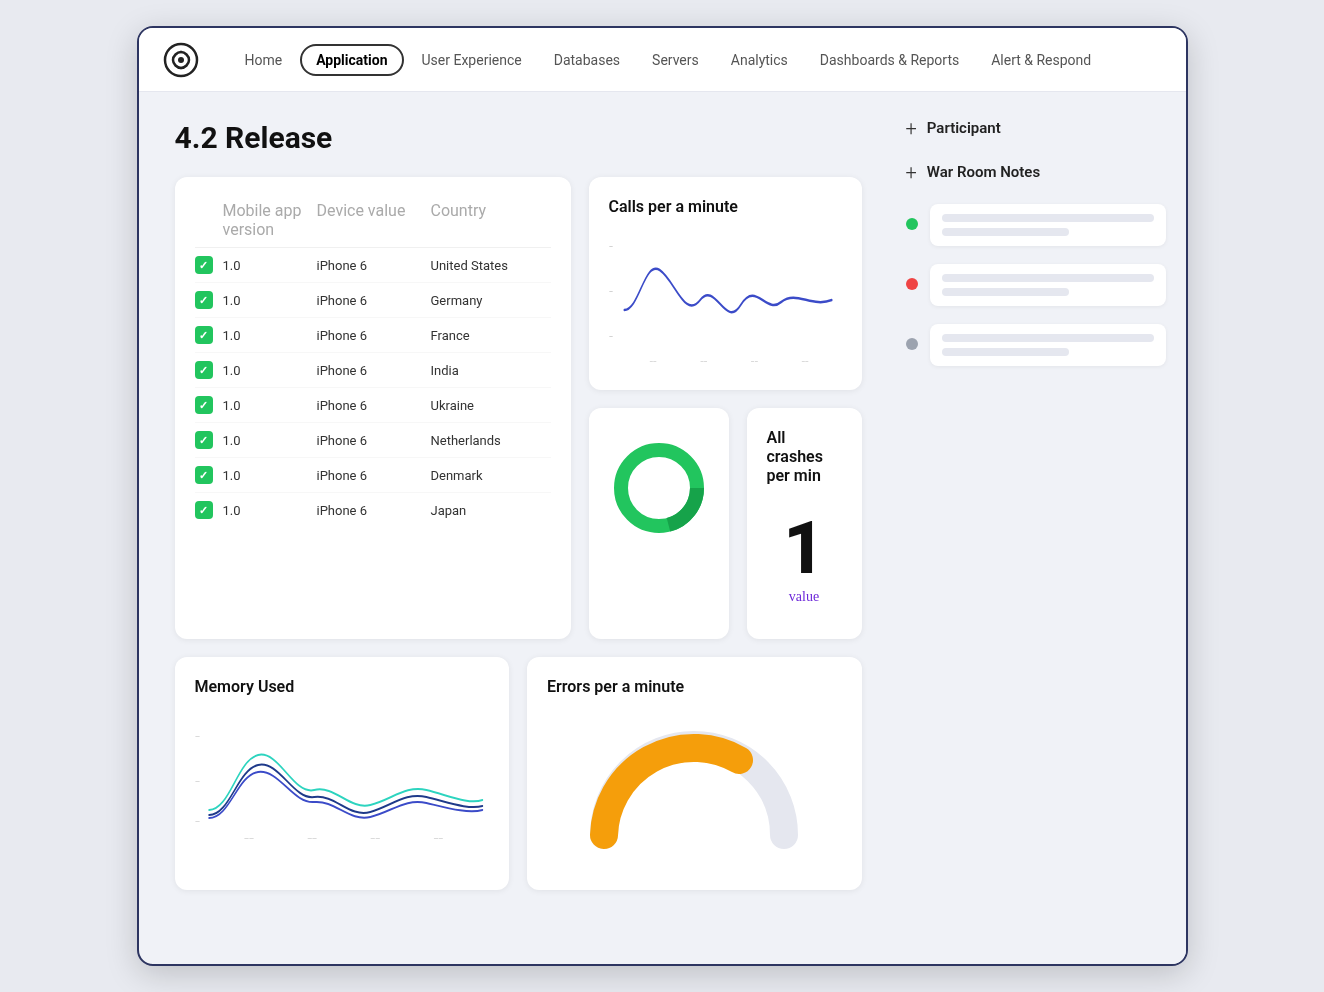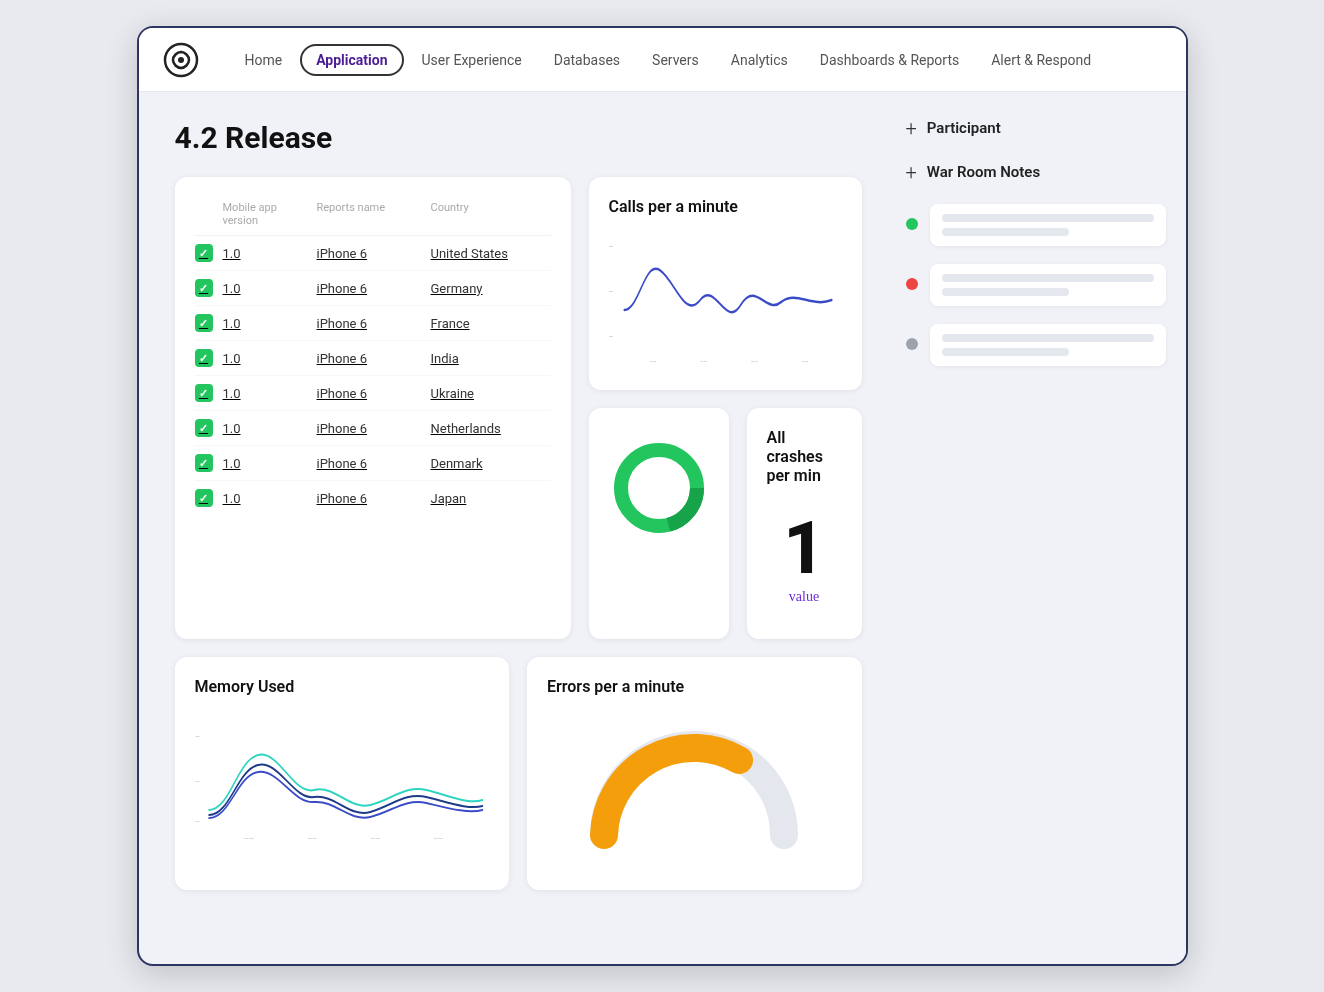--- a/index.html
+++ b/index.html
@@ -47,21 +47,21 @@
     .nav-item {
       padding: 8px 14px;
       font-size: 14px;
       color: #555;
       cursor: pointer;
       border-radius: 6px;
       white-space: nowrap;
     }
     .nav-item.active {
       font-weight: 700;
-      color: #4c1d95;
+      color: #000000;
       border: 2px solid #333;
       border-radius: 20px;
       padding: 6px 14px;
     }
     
     .main-content {
       display: flex;
       flex: 1;
       overflow: hidden;
     }
@@ -104,32 +104,31 @@
       grid-row: span 1;
     }
     .table-header-row {
       display: grid;
       grid-template-columns: 24px 90px 110px 120px;
       gap: 4px;
       padding: 4px 0 8px 0;
       border-bottom: 1px solid #f0f0f0;
     }
     .table-col-header {
-      font-size: 11px;
+      font-size: 16px;
       color: #aaa;
       font-weight: 400;
     }
     .table-row {
       display: grid;
       grid-template-columns: 24px 90px 110px 120px;
       gap: 4px;
       padding: 8px 0;
       border-bottom: 1px solid #f7f7f7;
       align-items: center;
-      text-decoration: underline;
     }
     .table-row:last-child { border-bottom: none; }
     .check-icon {
       width: 18px;
       height: 18px;
       background: #22c55e;
       border-radius: 4px;
       display: flex;
       align-items: center;
       justify-content: center;
@@ -294,21 +293,21 @@
 
     <div class="dashboard-area">
       <h1 class="page-title">4.2 Release</h1>
 
       <div class="grid-top">
 
         <div class="card table-card">
           <div class="table-header-row">
             <div></div>
             <div class="table-col-header" style="line-height:1.2">Mobile app<br>version</div>
-            <div class="table-col-header">Reports name</div>
+            <div class="table-col-header">Device value</div>
             <div class="table-col-header">Country</div>
           </div>
 
           <div id="table-rows">
               <div class="table-row">
     <div class="check-icon"></div>
     <div class="table-cell">1.0</div>
     <div class="table-cell">iPhone 6</div>
     <div class="table-cell">United States</div>
   </div>

